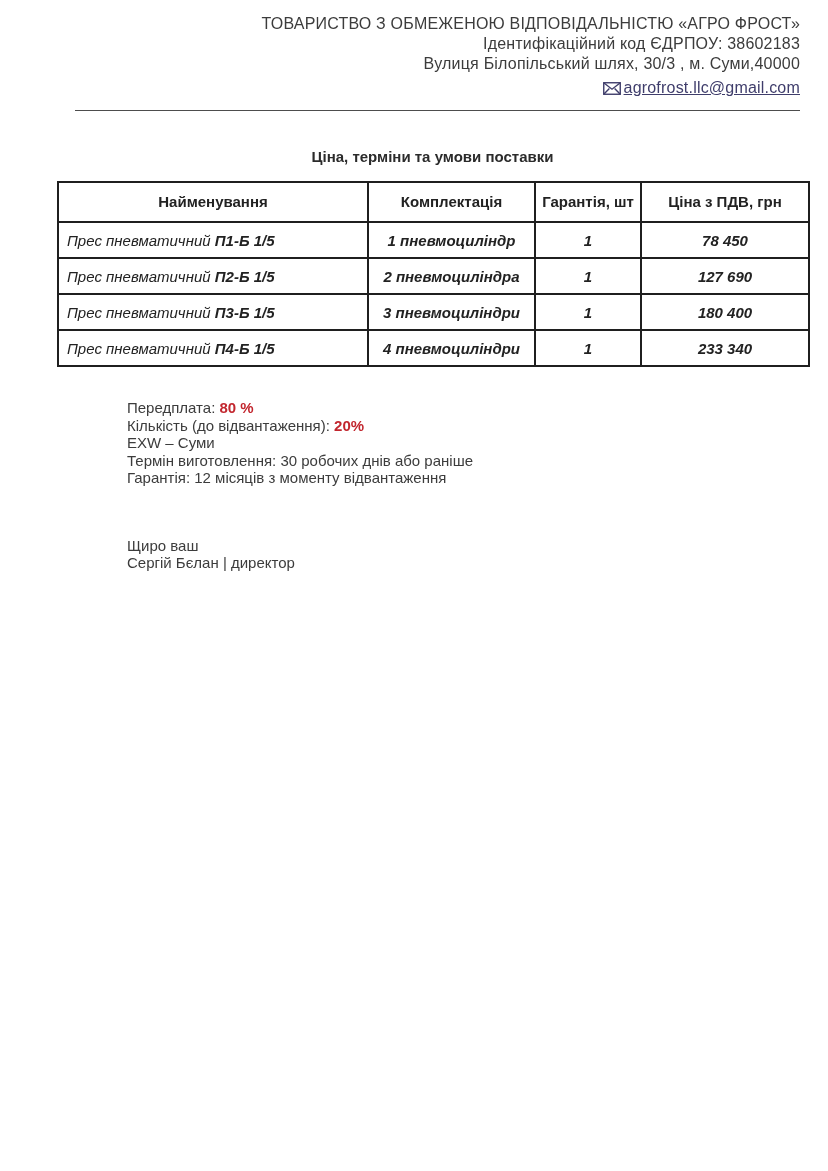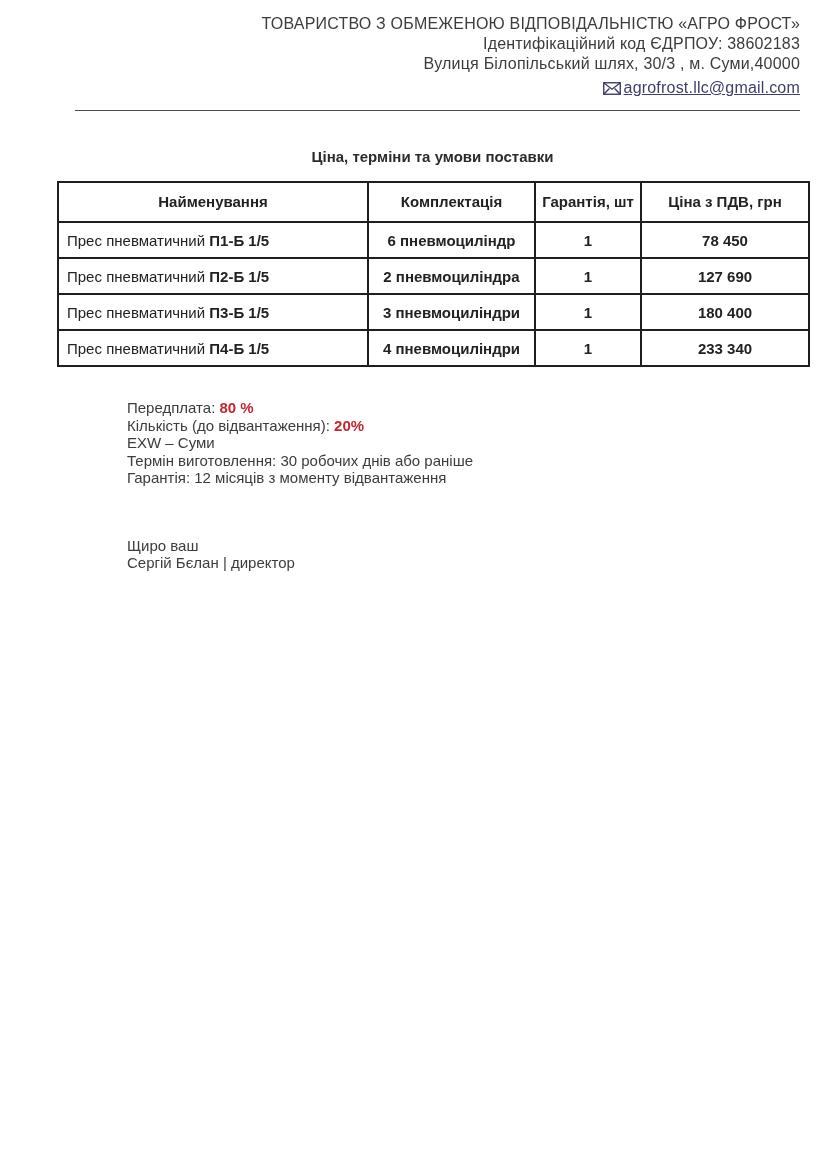--- a/index.html
+++ b/index.html
@@ -78,20 +78,21 @@
     text-align:center;
     height:40px;
     line-height:18px;
     padding:2px 4px;
   }
   table.price td{
     height:36px;
     padding:2px 6px;
     text-align:center;
     font-weight:bold;
+    font-style:italic;
   }
   table.price td.name-cell{
     text-align:left;
     padding-left:8px;
     font-weight:normal;
   }
   .model{font-weight:bold;}
   
   .terms{
     margin:32px 0 0 127px;
@@ -147,21 +148,21 @@
       <tr>
         <th>Найменування</th>
         <th>Комплектація</th>
         <th>Гарантія, шт</th>
         <th>Ціна з ПДВ, грн</th>
       </tr>
     </thead>
     <tbody>
       <tr>
         <td class="name-cell"><span>Прес пневматичний </span><span class="model">П1-Б 1/5</span></td>
-        <td>6 пневмоциліндр</td>
+        <td>1 пневмоциліндр</td>
         <td>1</td>
         <td>78 450</td>
       </tr>
       <tr>
         <td class="name-cell"><span>Прес пневматичний </span><span class="model">П2-Б 1/5</span></td>
         <td>2 пневмоциліндра</td>
         <td>1</td>
         <td>127 690</td>
       </tr>
       <tr>

